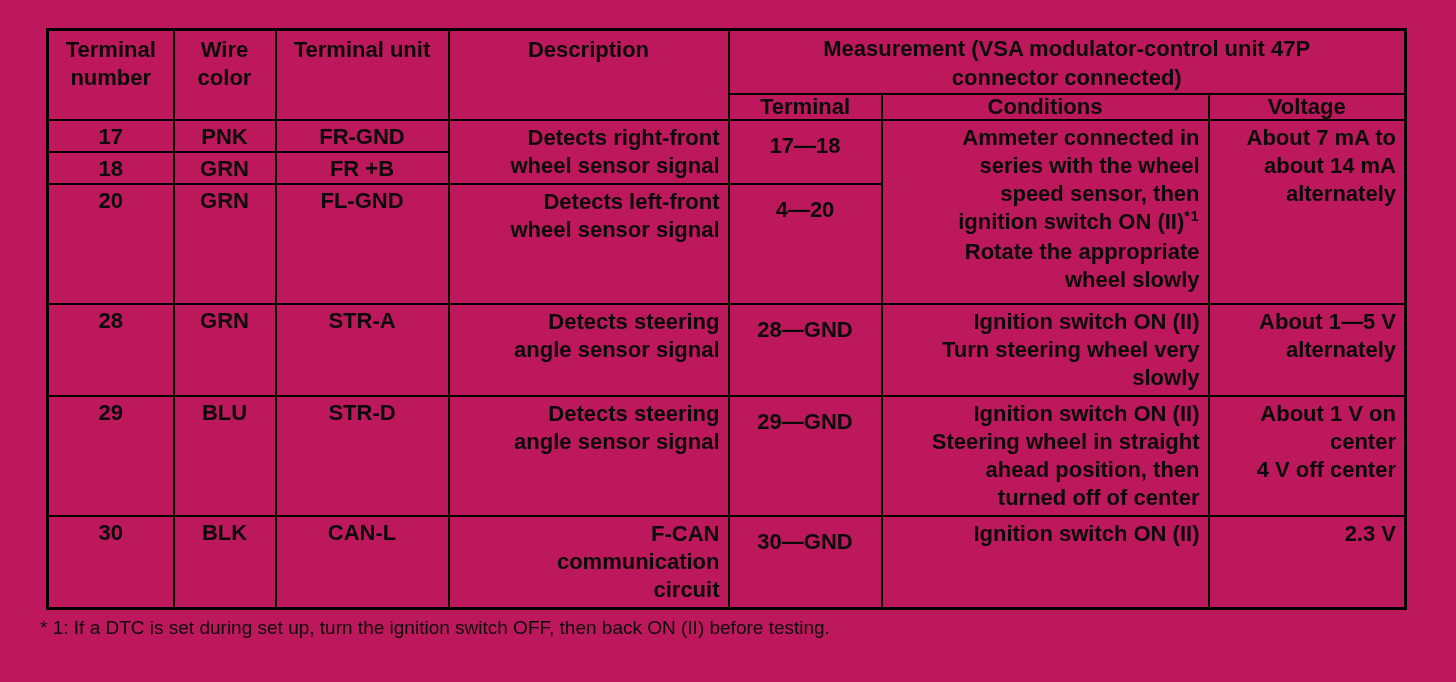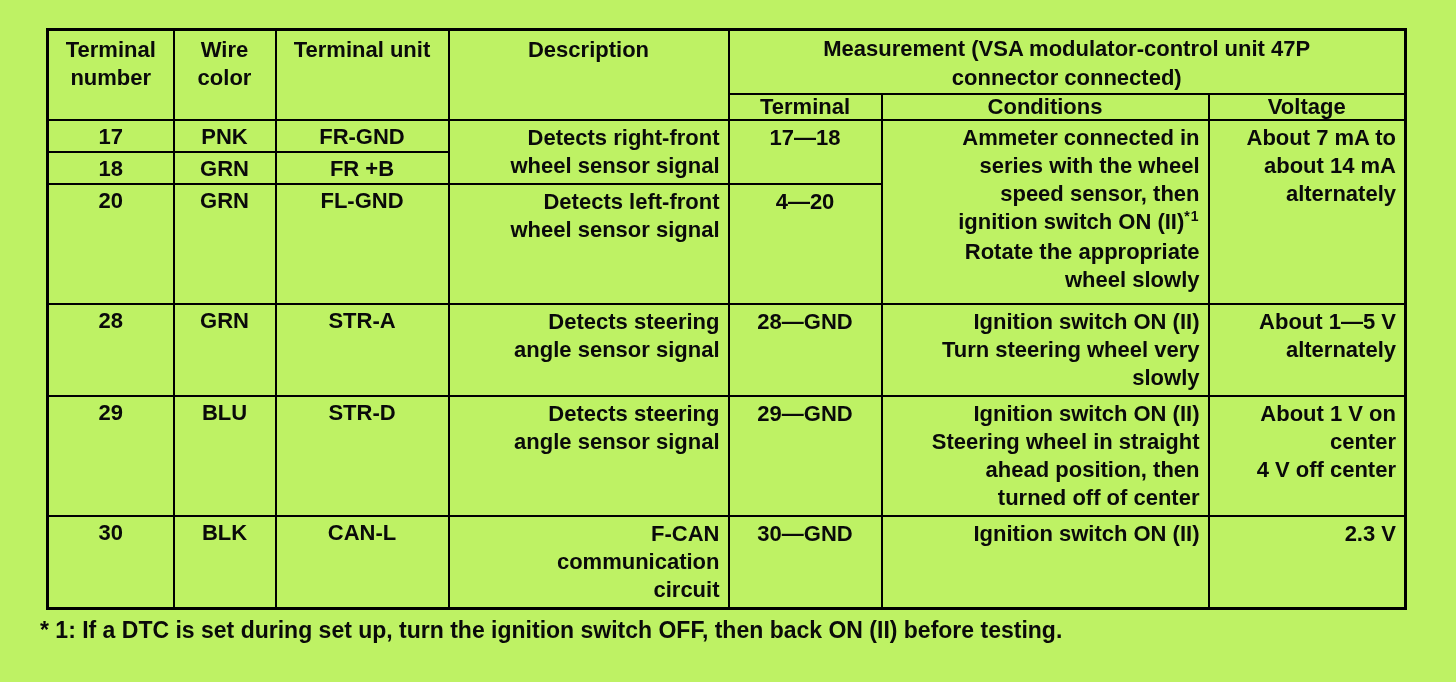--- a/index.html
+++ b/index.html
@@ -1,21 +1,21 @@
 <!DOCTYPE html>
 <html><head>
 <meta charset="utf-8">
 <style>
   * { margin: 0; padding: 0; box-sizing: border-box; }
   html, body { background: #ffffff; }
   .page {
     position: relative;
     width: 1456px;
     height: 682px;
-    background: #bef264;
+    background: #be185d;
     font-family: "Liberation Sans", sans-serif;
     color: #0a0a0a;
     overflow: hidden;
     padding-top: 28px;
   }
   table.spec-table {
     margin-left: 46px;
     border-collapse: collapse;
     table-layout: fixed;
     width: 1358px;
@@ -39,33 +39,33 @@
   tr.hrowB { height: 26px; }
   tr.r17, tr.r18 { height: 30px; }
   tr.r20 { height: 120px; margin-top: 27px; }
   tr.r28 { height: 92px; }
   tr.r29 { height: 119px; }
   tr.r30 { height: 93px; }
   th.hc { text-align: center; padding-top: 5px; line-height: 28px; }
   th.hm { text-align: center; padding-top: 3px; line-height: 29px; }
   th.hs { text-align: center; line-height: 24px; padding-top: 0; }
   td.num { text-align: center; padding-top: 2px; line-height: 27px; }
-  td.term { text-align: center; padding-top: 3px; line-height: 27px; }
+  td.term { text-align: center; padding-top: 11px; line-height: 27px; }
   td.lt { text-align: right; padding: 3px 8px 3px 9px; line-height: 28px; }
   .preline { white-space: pre-line; }
   .sup {
     font-size: 14px;
     position: relative;
     top: -8px;
     letter-spacing: 1px;
   }
   .footnote {
     margin: 7px 0 0 40px;
-    font-size: 23px;
-    font-weight: bold;
+    font-size: 19px;
+    font-weight: normal;
     white-space: nowrap;
   }
 </style>
 </head>
 <body>
 
 <div class="page">
 
   <table class="spec-table">
     <colgroup>

